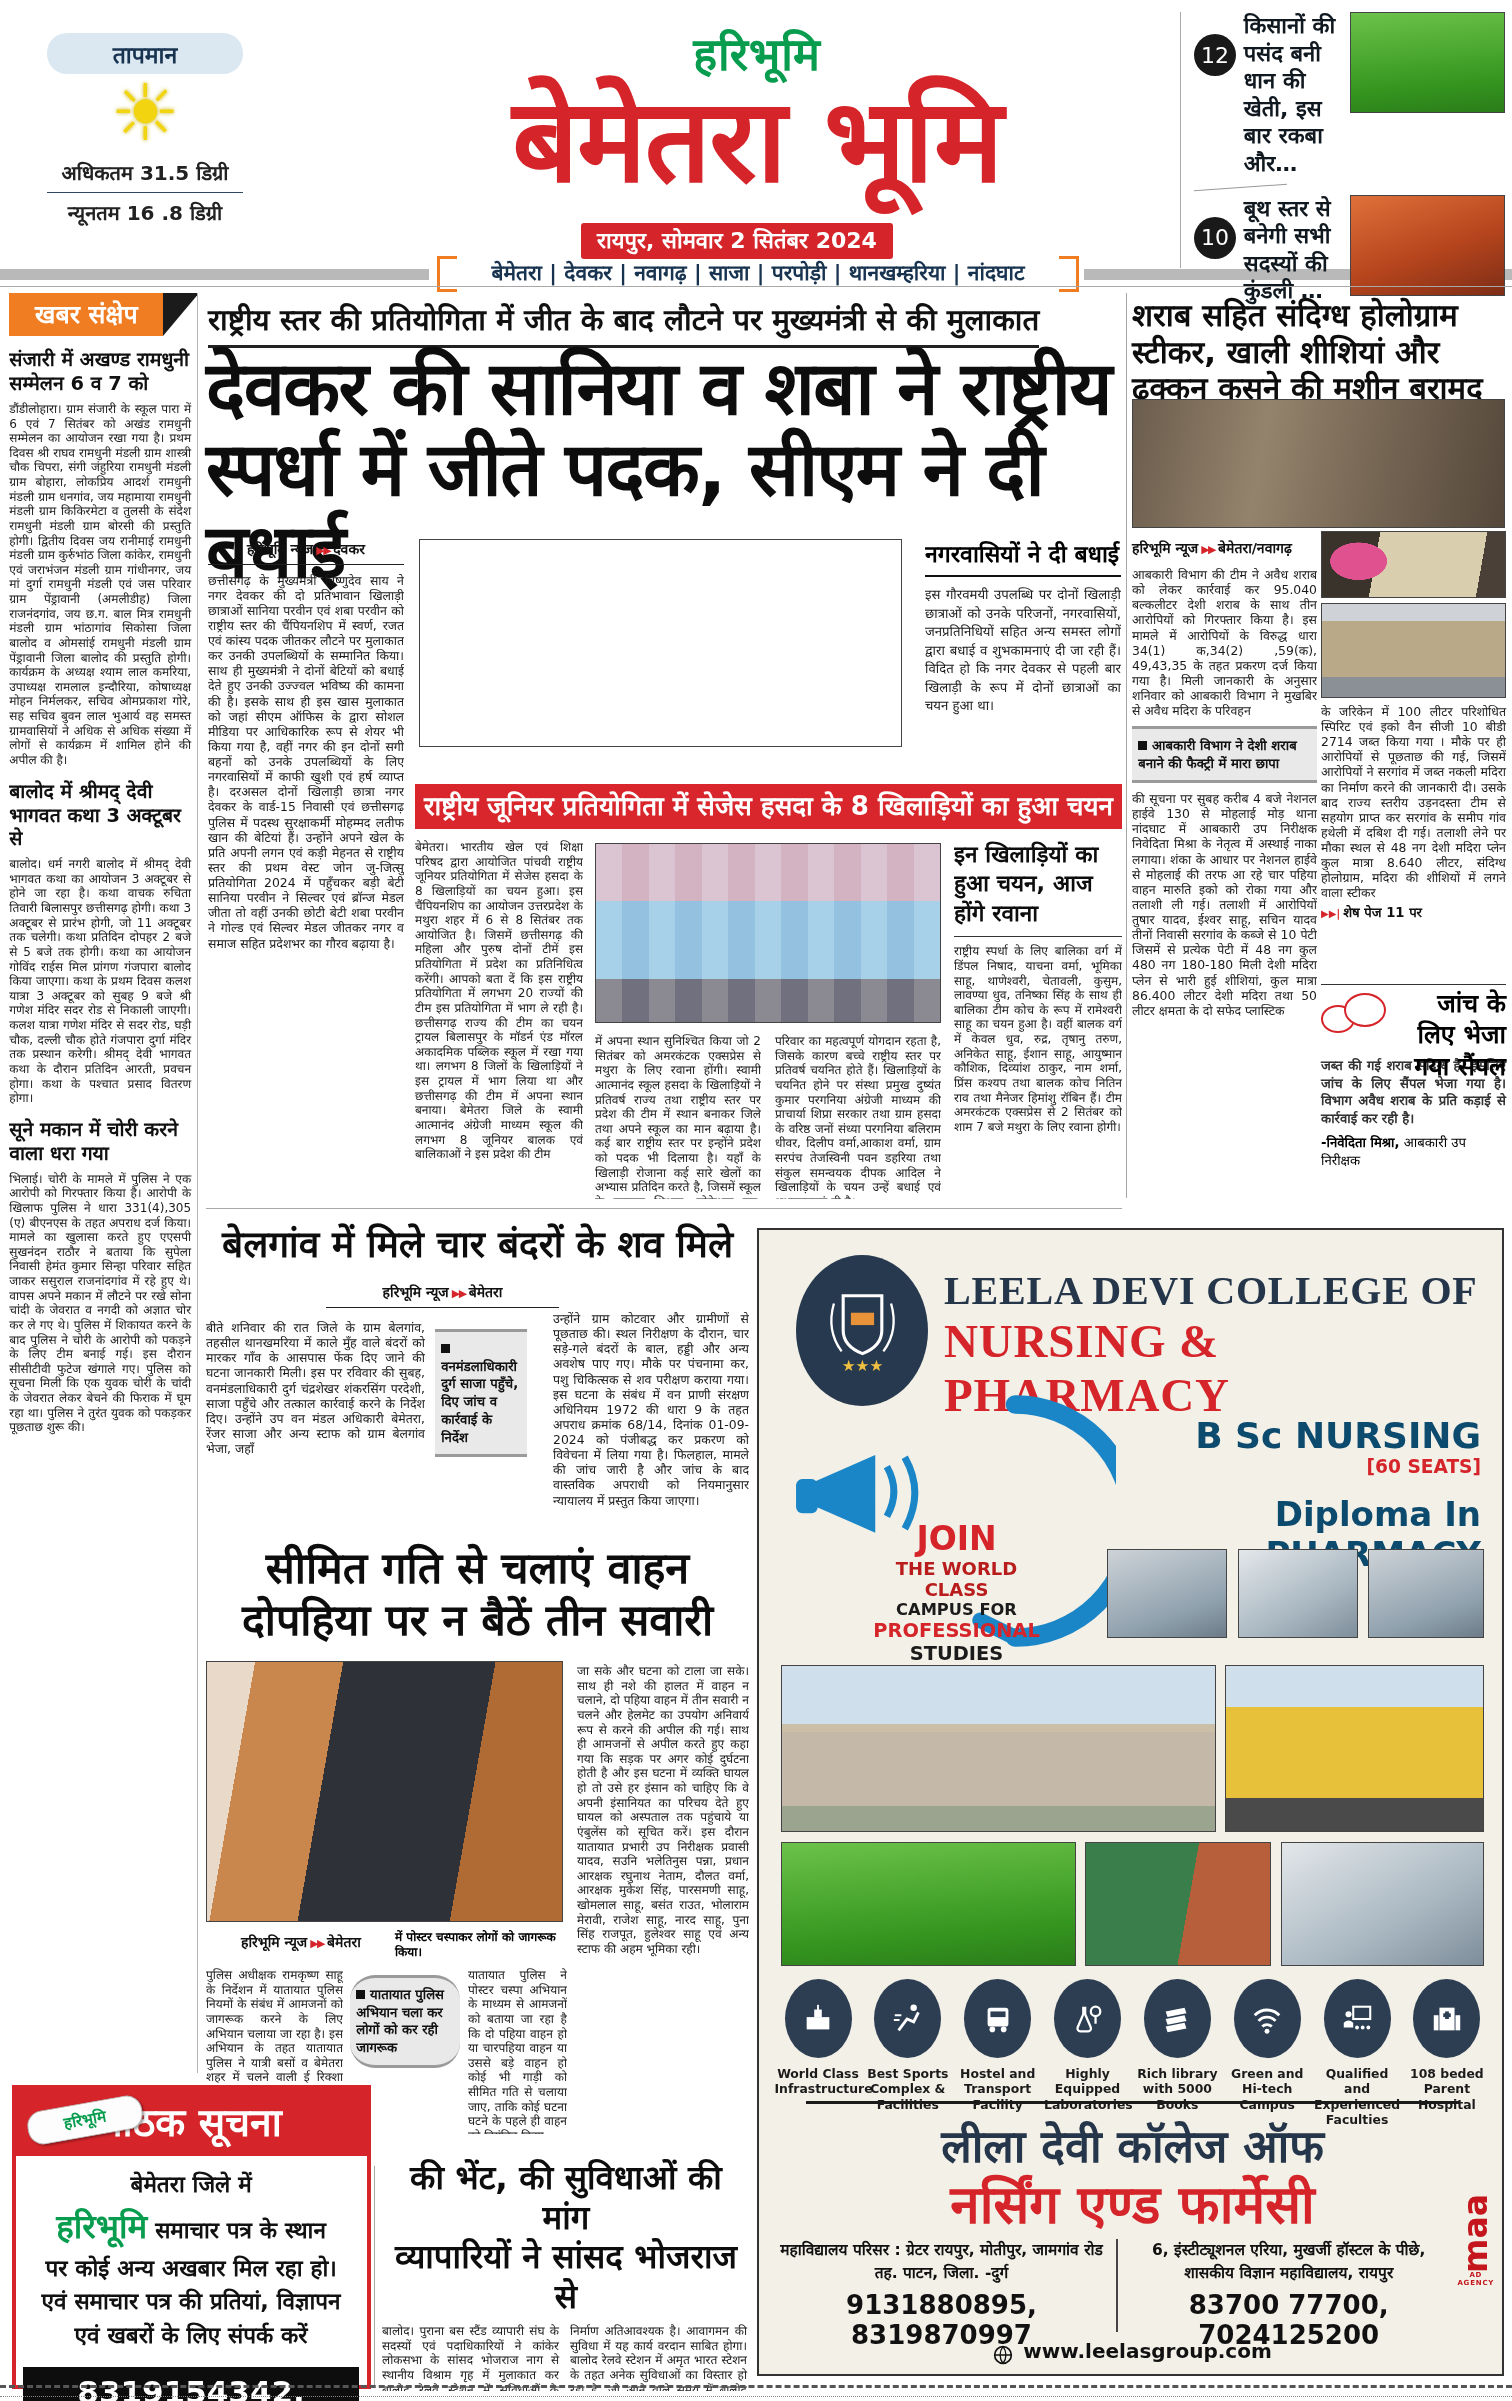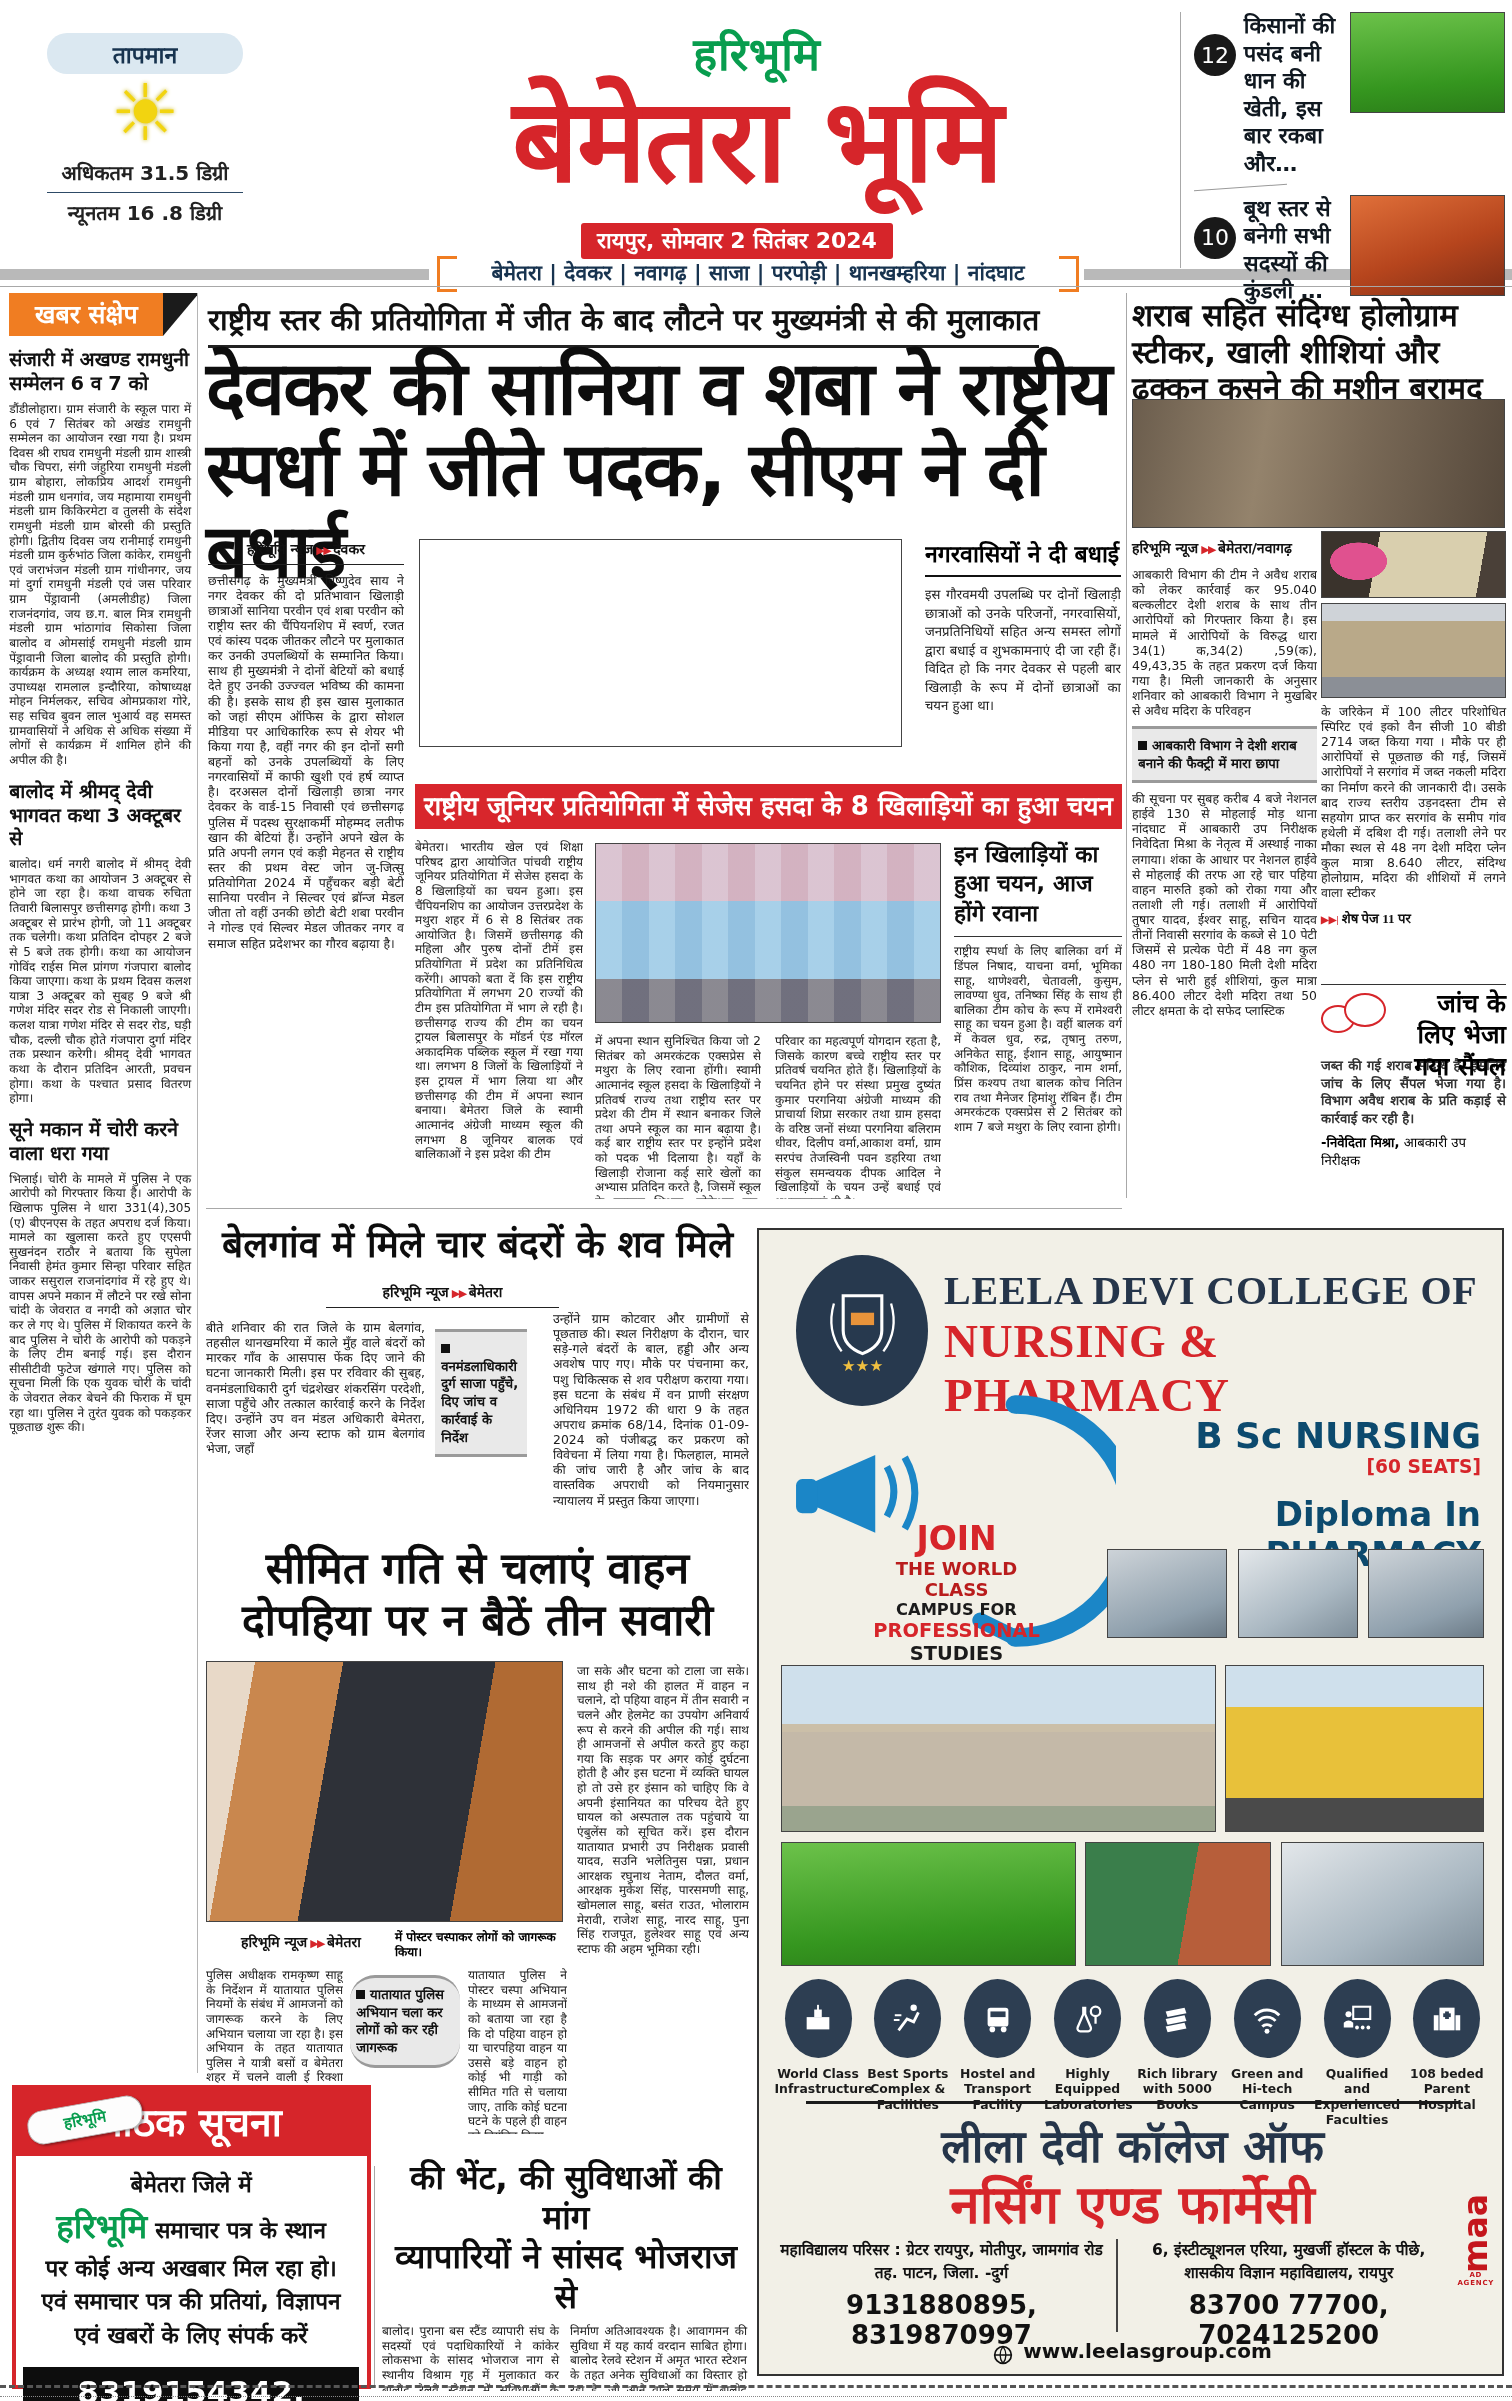--- a/index.html
+++ b/index.html
@@ -223,21 +223,21 @@
   <div class="abs" style="left:1132px;top:567px;width:185px;height:643px;overflow:hidden;">
     <div class="body16 jtext">आबकारी विभाग की टीम ने अवैध शराब को लेकर कार्रवाई कर 95.040 बल्कलीटर देशी शराब के साथ तीन आरोपियों को गिरफ्तार किया है। इस मामले में आरोपियों के विरुद्ध धारा 34(1) क,34(2) ,59(क), 49,43,35 के तहत प्रकरण दर्ज किया गया है। मिली जानकारी के अनुसार शनिवार को आबकारी विभाग ने मुखबिर से अवैध मदिरा के परिवहन</div>
     <div class="inset" style="margin:7.8px 0;"><span class="sq"></span><span>आबकारी विभाग ने देशी शराब बनाने की फैक्ट्री में मारा छापा</span></div>
     <div class="body16 jtext">की सूचना पर सुबह करीब 4 बजे नेशनल हाईवे 130 से मोहलाई मोड़ थाना नांदघाट में आबकारी उप निरीक्षक निवेदिता मिश्रा के नेतृत्व में अस्थाई नाका लगाया। शंका के आधार पर नेशनल हाईवे से मोहलाई की तरफ आ रहे चार पहिया वाहन मारुति इको को रोका गया और तलाशी ली गई। तलाशी में आरोपियों तुषार यादव, ईश्वर साहू, सचिन यादव तीनों निवासी सरगांव के कब्जे से 10 पेटी जिसमें से प्रत्येक पेटी में 48 नग कुल 480 नग 180-180 मिली देशी मदिरा प्लेन से भारी हुई शीशियां, कुल मात्रा 86.400 लीटर देशी मदिरा तथा 50 लीटर क्षमता के दो सफेद प्लास्टिक</div>
   </div>
 
   <div class="abs" style="left:1321px;top:531px;width:185px;">
     <div class="photo ph-stick" style="width:185px;height:67px;"></div>
     <div class="photo ph-van" style="width:185px;height:95px;margin-top:4.7px;"></div>
     <div class="body16 jtext" style="margin-top:6.2px;">के जरिकेन में 100 लीटर परिशोधित स्पिरिट एवं इको वैन सीजी 10 बीडी 2714 जब्त किया गया । मौके पर ही आरोपियों से पूछताछ की गई, जिसमें आरोपियों ने सरगांव में जब्त नकली मदिरा का निर्माण करने की जानकारी दी। उसके बाद राज्य स्तरीय उड़नदस्ता टीम से सहयोग प्राप्त कर सरगांव के समीप गांव हथेली में दबिश दी गई। तलाशी लेने पर मौका स्थल से 48 नग देशी मदिरा प्लेन कुल मात्रा 8.640 लीटर, संदिग्ध होलोग्राम, मदिरा की शीशियों में लगने वाला स्टीकर</div>
-    <div class="jump" style="margin-top:8px;font-size:13.2px;font-family:Liberation Serif, serif;"><span class="arr2"></span><span>शेष पेज 11 पर</span></div>
+    <div class="jump" style="margin-top:2px;font-size:13.2px;"><span class="arr2"></span><span>शेष पेज 11 पर</span></div>
   </div>
 
   <div class="abs" style="left:1321px;top:984px;width:185px;height:225px;">
     <div style="position:relative;height:65px;border-top:1.6px solid #333;">
       <div class="bubble" style="left:0;top:20px;width:34px;height:28px;"></div>
       <div class="bubble" style="left:23px;top:7.8px;width:42px;height:34px;"></div>
       <div class="quote-title abs" style="right:0;top:3.1px;width:113px;">जांच के लिए भेजा गया सैंपल</div>
     </div>
     <div class="quote-body jtext">जब्त की गई शराब संदिग्ध है। इसलिए जांच के लिए सैंपल भेजा गया है। विभाग अवैध शराब के प्रति कड़ाई से कार्रवाई कर रही है।</div>
     <div class="quote-attr">

